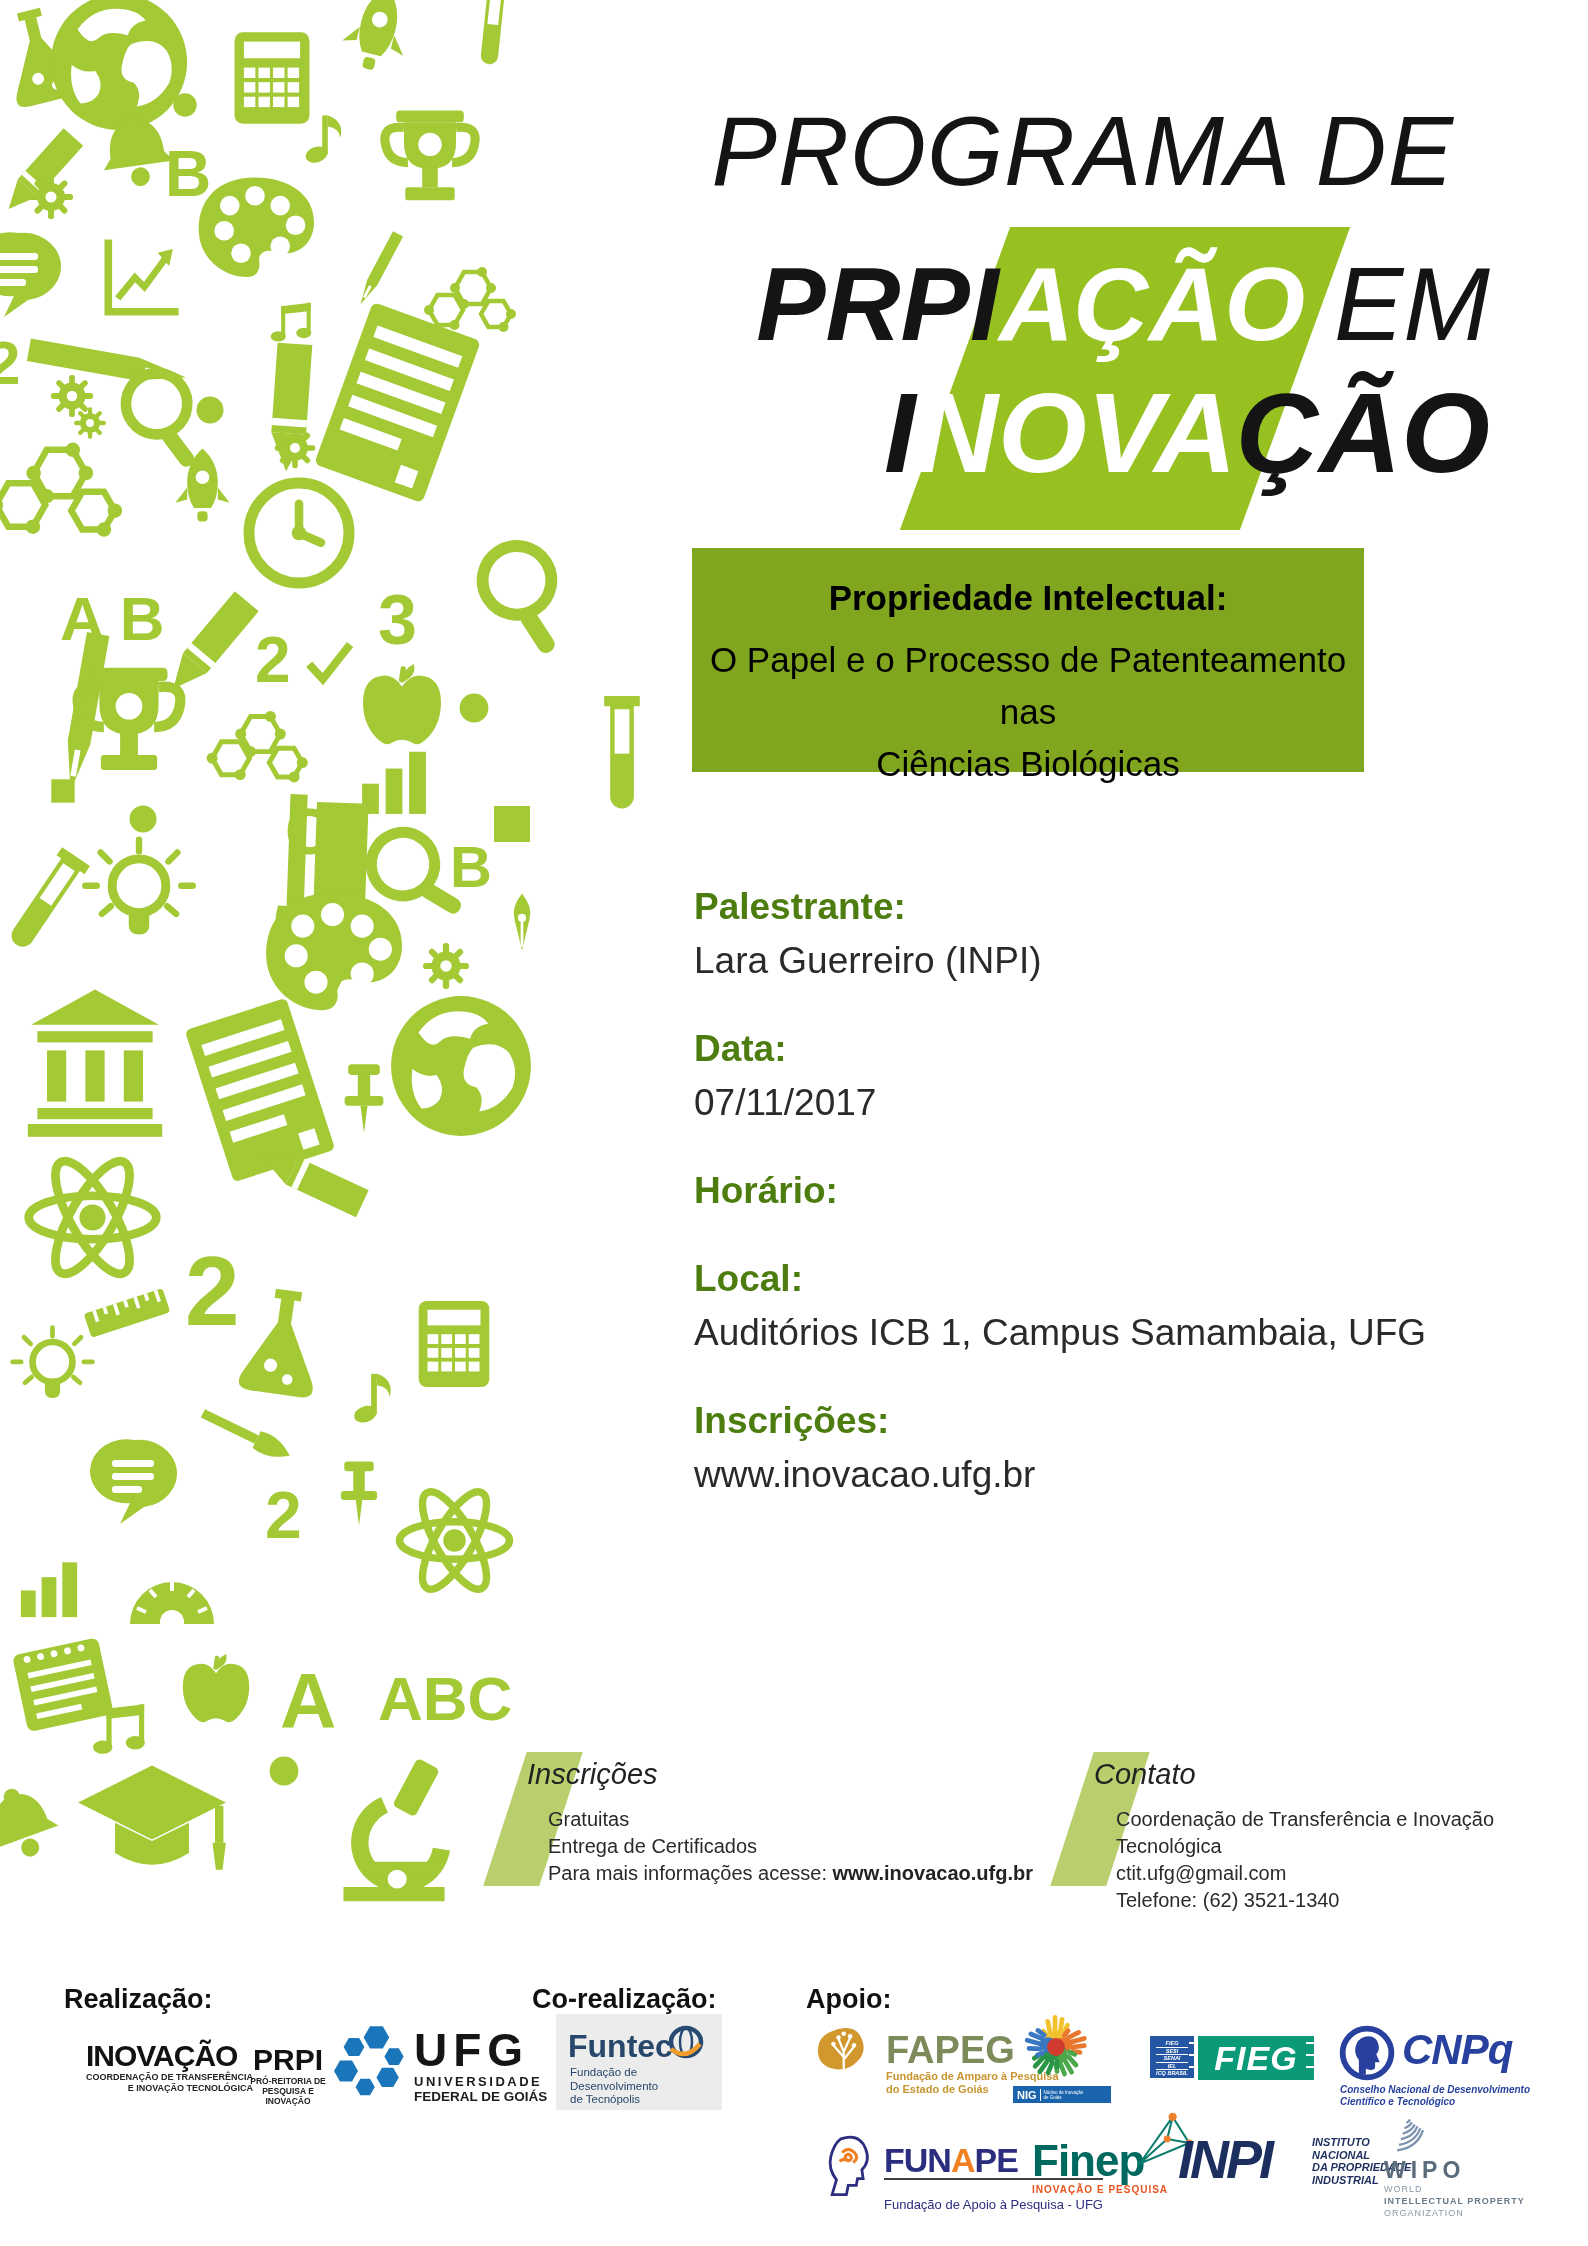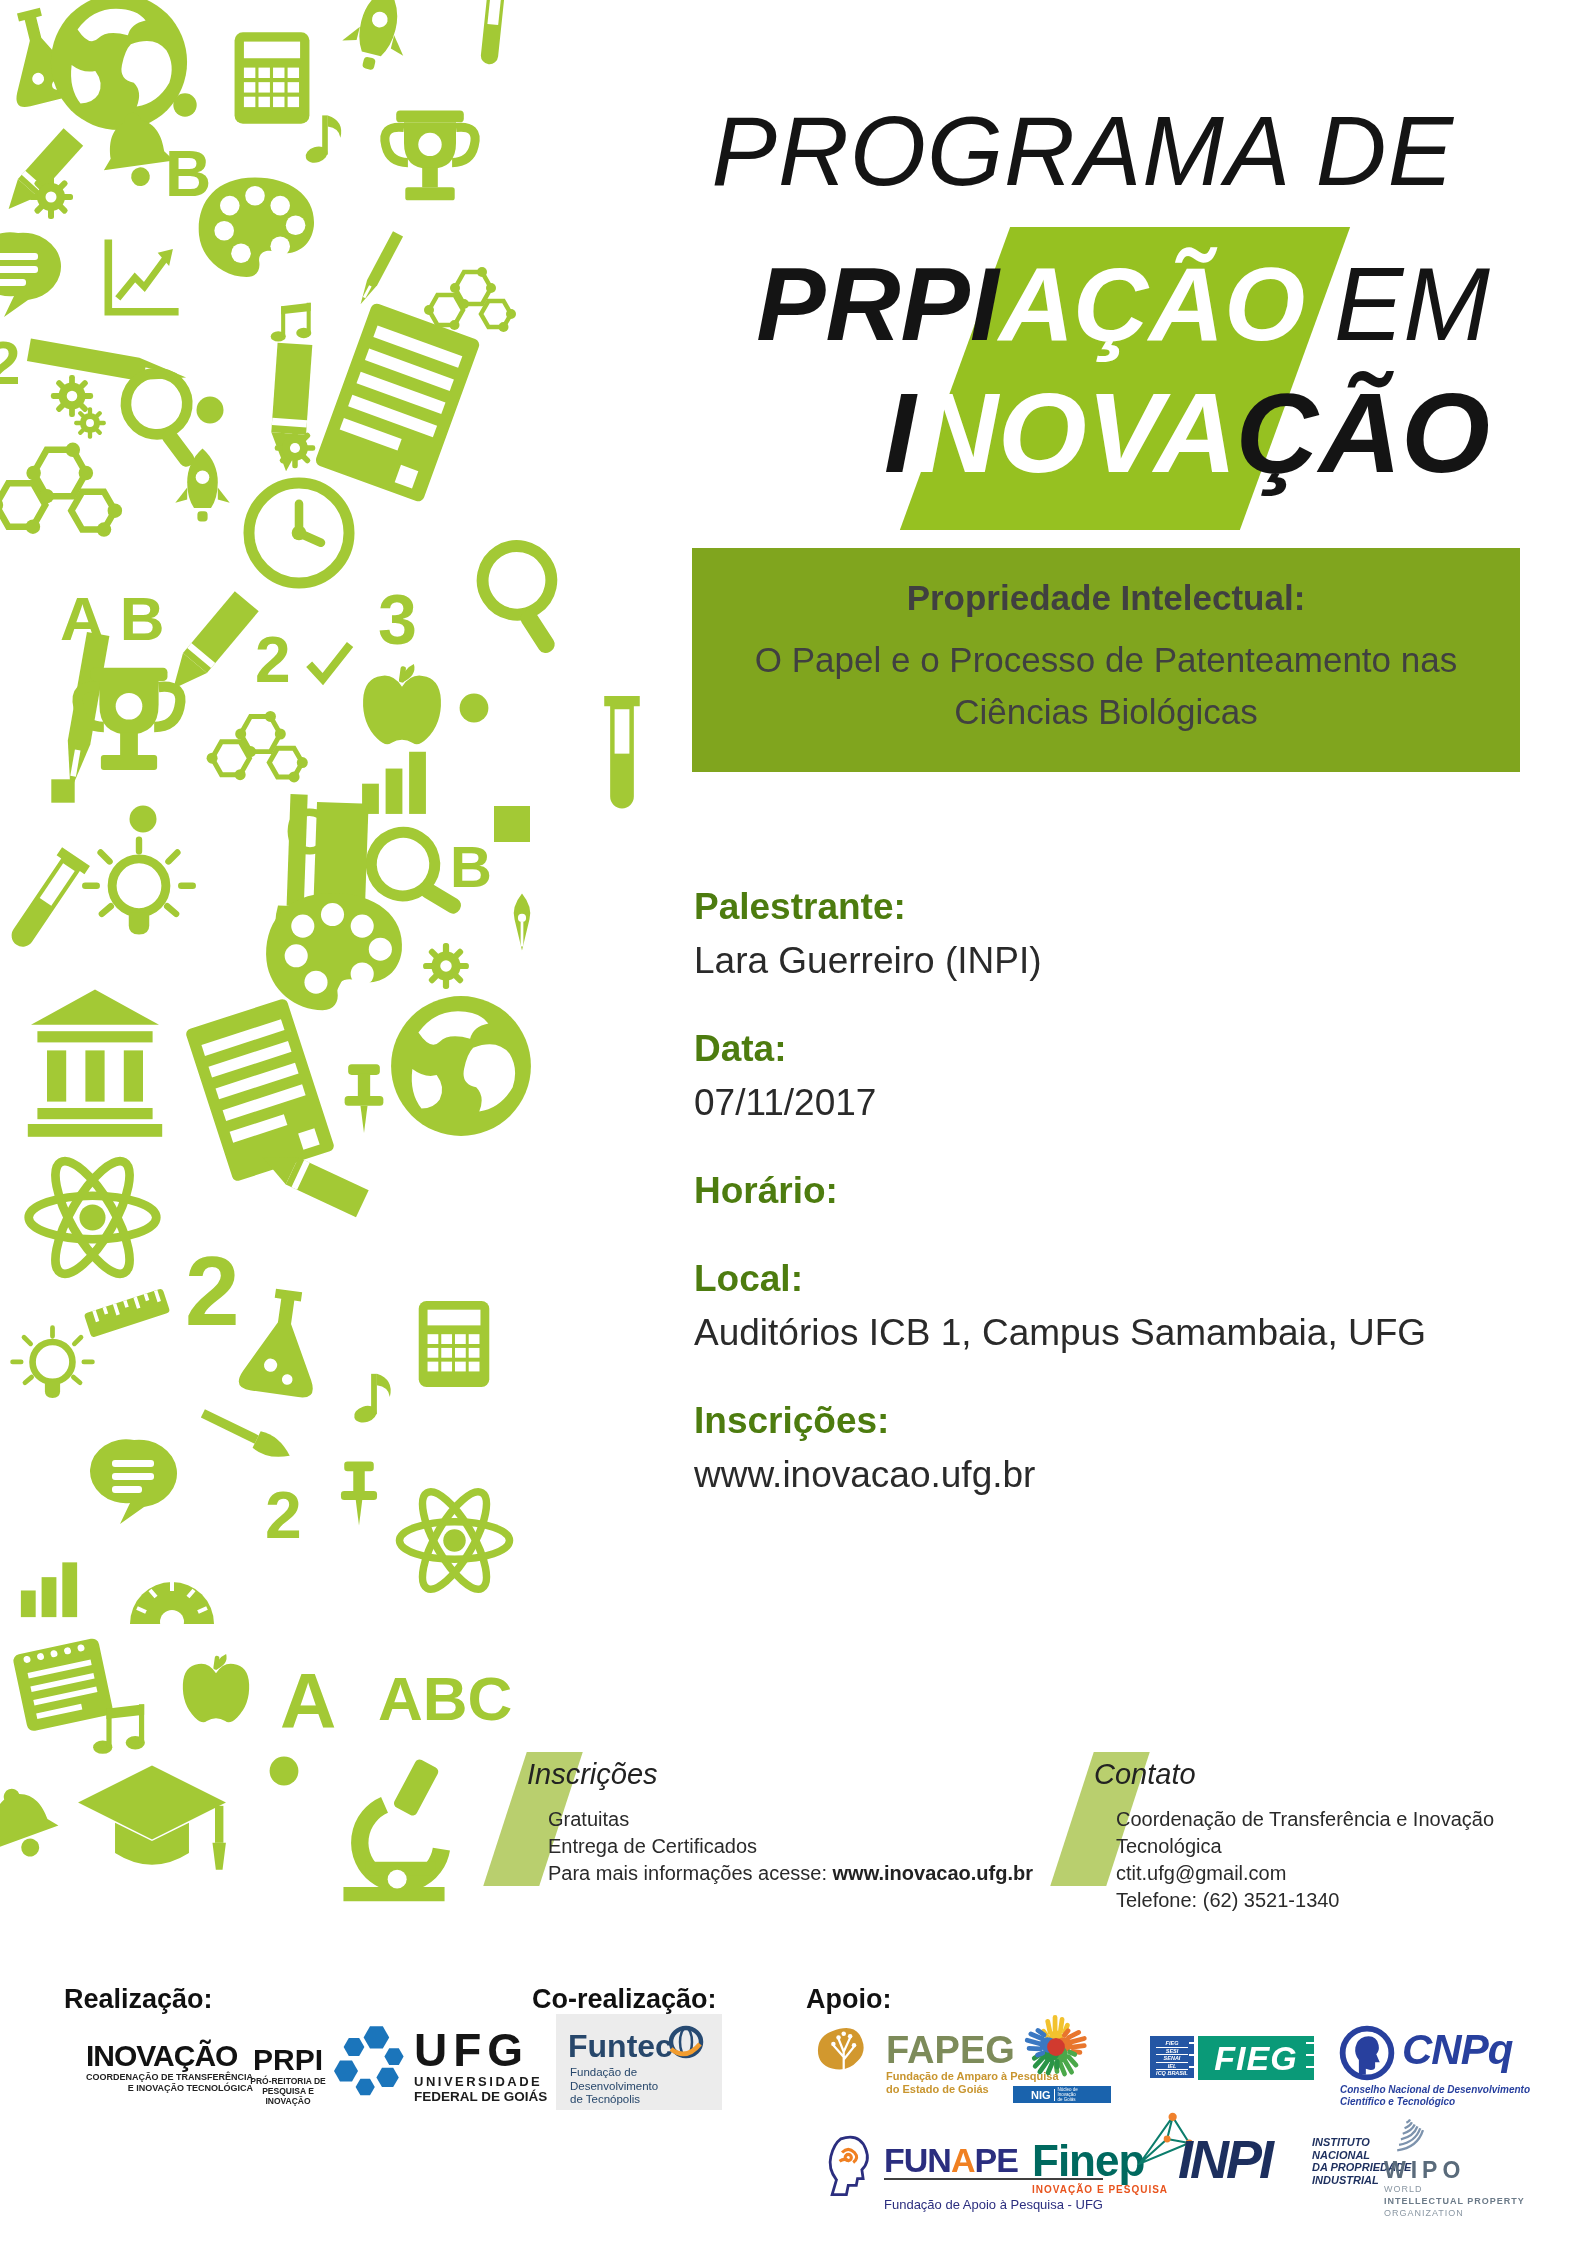--- a/index.html
+++ b/index.html
@@ -12,22 +12,22 @@
   
   .title-line{position:absolute;font-style:italic;color:#141414;white-space:nowrap;line-height:1;z-index:2;}
   .t1{top:102px;right:134px;font-size:98px;font-weight:400;letter-spacing:1px;}
   .t2{top:252px;right:98px;font-size:104px;font-weight:700;}
   .t3{top:376px;right:98px;font-size:114px;font-weight:700;}
   .t2 .thin{font-weight:400;}
   .w{color:#ffffff;}
   .hl-band{position:absolute;left:955px;top:227px;width:340px;height:303px;background:#96c121;
            transform:skewX(-20deg);z-index:1;}
   
-  .banner{position:absolute;left:692px;top:548px;width:828px;height:224px;background:#80a51e;
-          color:#404040;text-align:center;box-sizing:border-box;padding-top:30px;}
+  .banner{position:absolute;left:692px;top:548px;width:672px;height:224px;background:#80a51e;
+          color:#000000;text-align:center;box-sizing:border-box;padding-top:30px;}
   .banner .bh{font-size:35px;font-weight:700;margin-bottom:16px;}
   .banner .bl{font-size:35px;font-weight:400;line-height:52px;}
   
   .details{position:absolute;left:694px;top:884px;width:880px;}
   .dgroup{margin-bottom:42px;}
   .dlabel{font-size:37px;font-weight:700;color:#4d7c0f;line-height:46px;margin-bottom:8px;}
   .dvalue{font-size:37px;font-weight:400;color:#2a2a2a;line-height:46px;}
   
   .band{position:absolute;width:56px;height:134px;background:#b9cf6e;transform:skewX(-18deg);}
   .mini-h{position:absolute;font-size:29px;font-style:italic;color:#222;}
@@ -42,21 +42,21 @@
   .prpi-sub{font-size:8.5px;font-weight:700;color:#222;text-align:center;line-height:10px;}
   .ufg-name{font-size:46px;font-weight:700;letter-spacing:6px;color:#151515;line-height:48px;}
   .ufg-sub1{font-size:13px;font-weight:700;letter-spacing:2.5px;color:#1c1c1c;line-height:15px;}
   .ufg-sub2{font-size:13.5px;font-weight:700;color:#1c1c1c;line-height:15px;}
   .funtec-box{position:absolute;left:556px;top:2014px;width:166px;height:96px;background:#ececec;}
   .funtec-name{position:absolute;left:12px;top:14px;font-size:32px;font-weight:700;color:#27476b;}
   .funtec-sub{position:absolute;left:14px;top:52px;font-size:11.5px;color:#27476b;line-height:13.5px;}
   .fapeg-name{font-size:38px;font-weight:700;color:#7d8b5a;line-height:40px;}
   .fapeg-sub{font-size:11px;font-weight:700;color:#c8952f;line-height:13px;}
   .nig-bar{position:absolute;left:1013px;top:2086px;width:98px;height:17px;background:#1a63ad;color:#fff;
-           display:flex;align-items:center;padding:0 18px;box-sizing:border-box;}
+           display:flex;align-items:center;padding:0 4px;box-sizing:border-box;}
   .nig-name{font-size:11px;font-weight:700;border-right:1px solid #fff;padding-right:3px;margin-right:3px;}
   .nig-sub{font-size:4.5px;line-height:5px;}
   .fieg-blue{position:absolute;left:1150px;top:2036px;width:44px;height:42px;background:#2456a4;color:#fff;
              text-align:center;padding-top:4px;box-sizing:border-box;}
   .fieg-blue div{font-size:5.5px;font-weight:700;font-style:italic;line-height:6.5px;border-bottom:1px solid #fff;margin:0 6px;}
   .fieg-green{position:absolute;left:1198px;top:2036px;width:116px;height:44px;background:#0a9a78;color:#fff;
               font-size:34px;font-weight:700;font-style:italic;text-align:center;line-height:44px;letter-spacing:1px;}
   .fieg-dash{position:absolute;width:8px;height:2px;background:#fff;}
   .cnpq-name{font-size:42px;font-weight:700;font-style:italic;color:#28409e;line-height:44px;letter-spacing:-1px;}
   .cnpq-sub{font-size:10px;font-weight:700;font-style:italic;color:#28409e;line-height:12px;}

